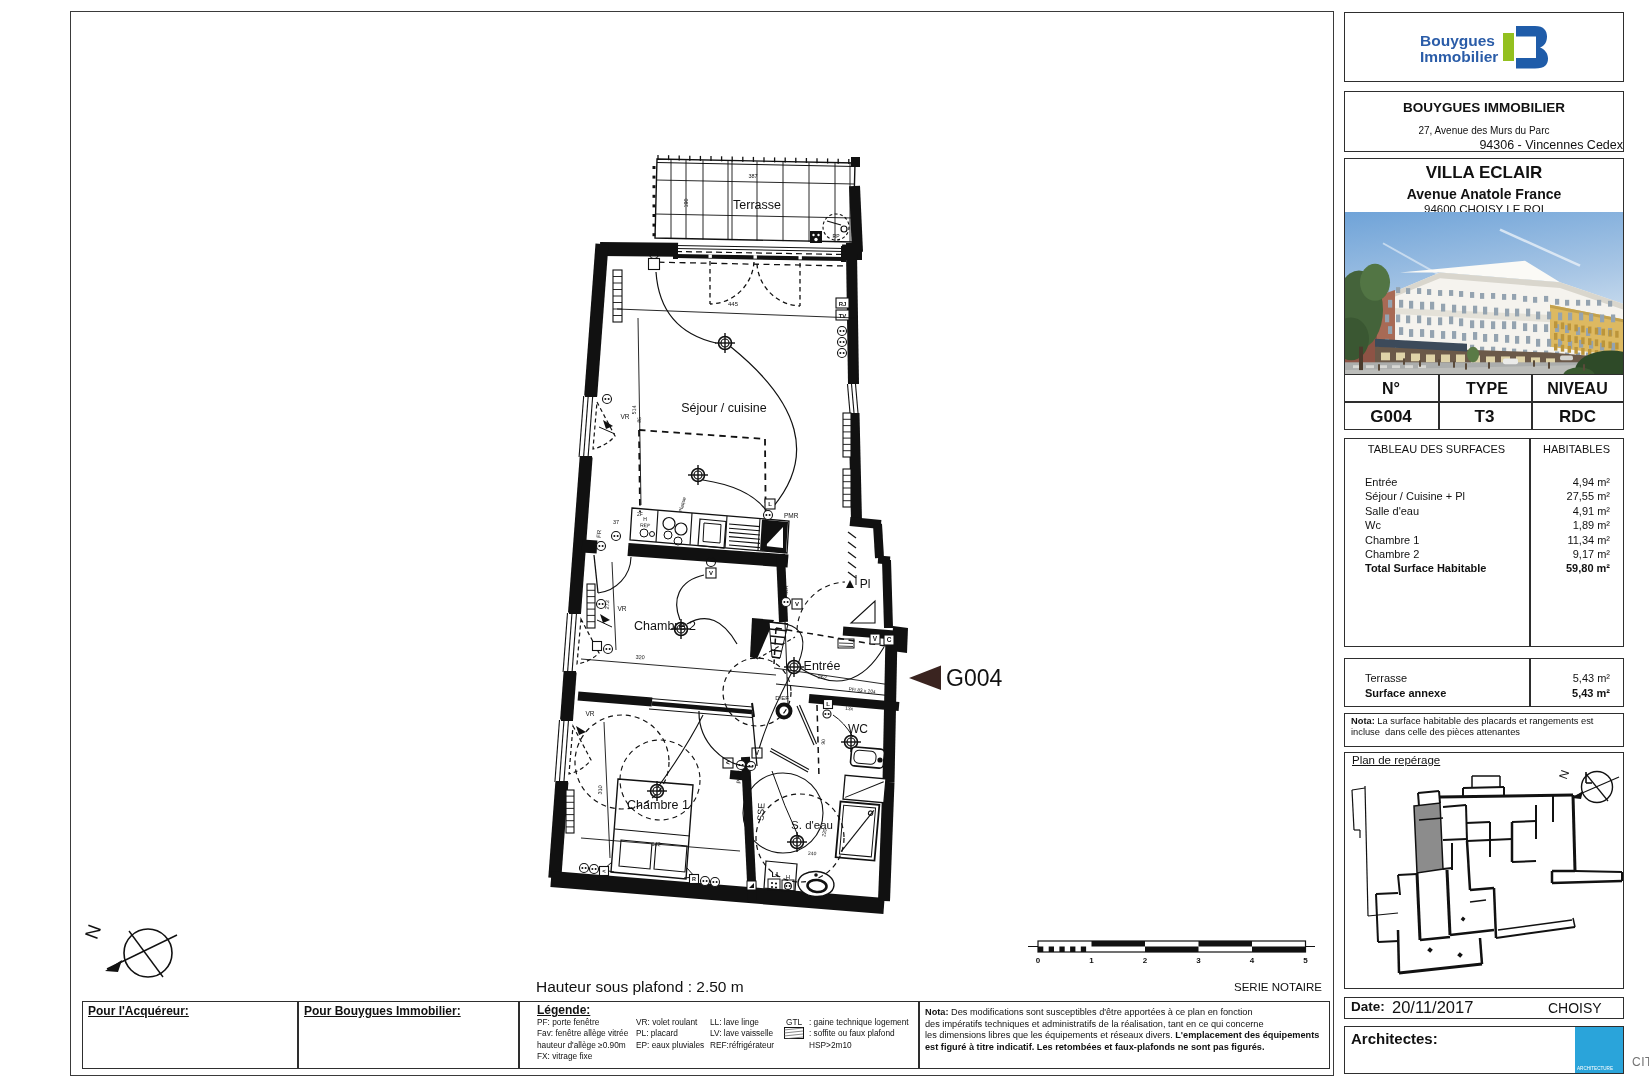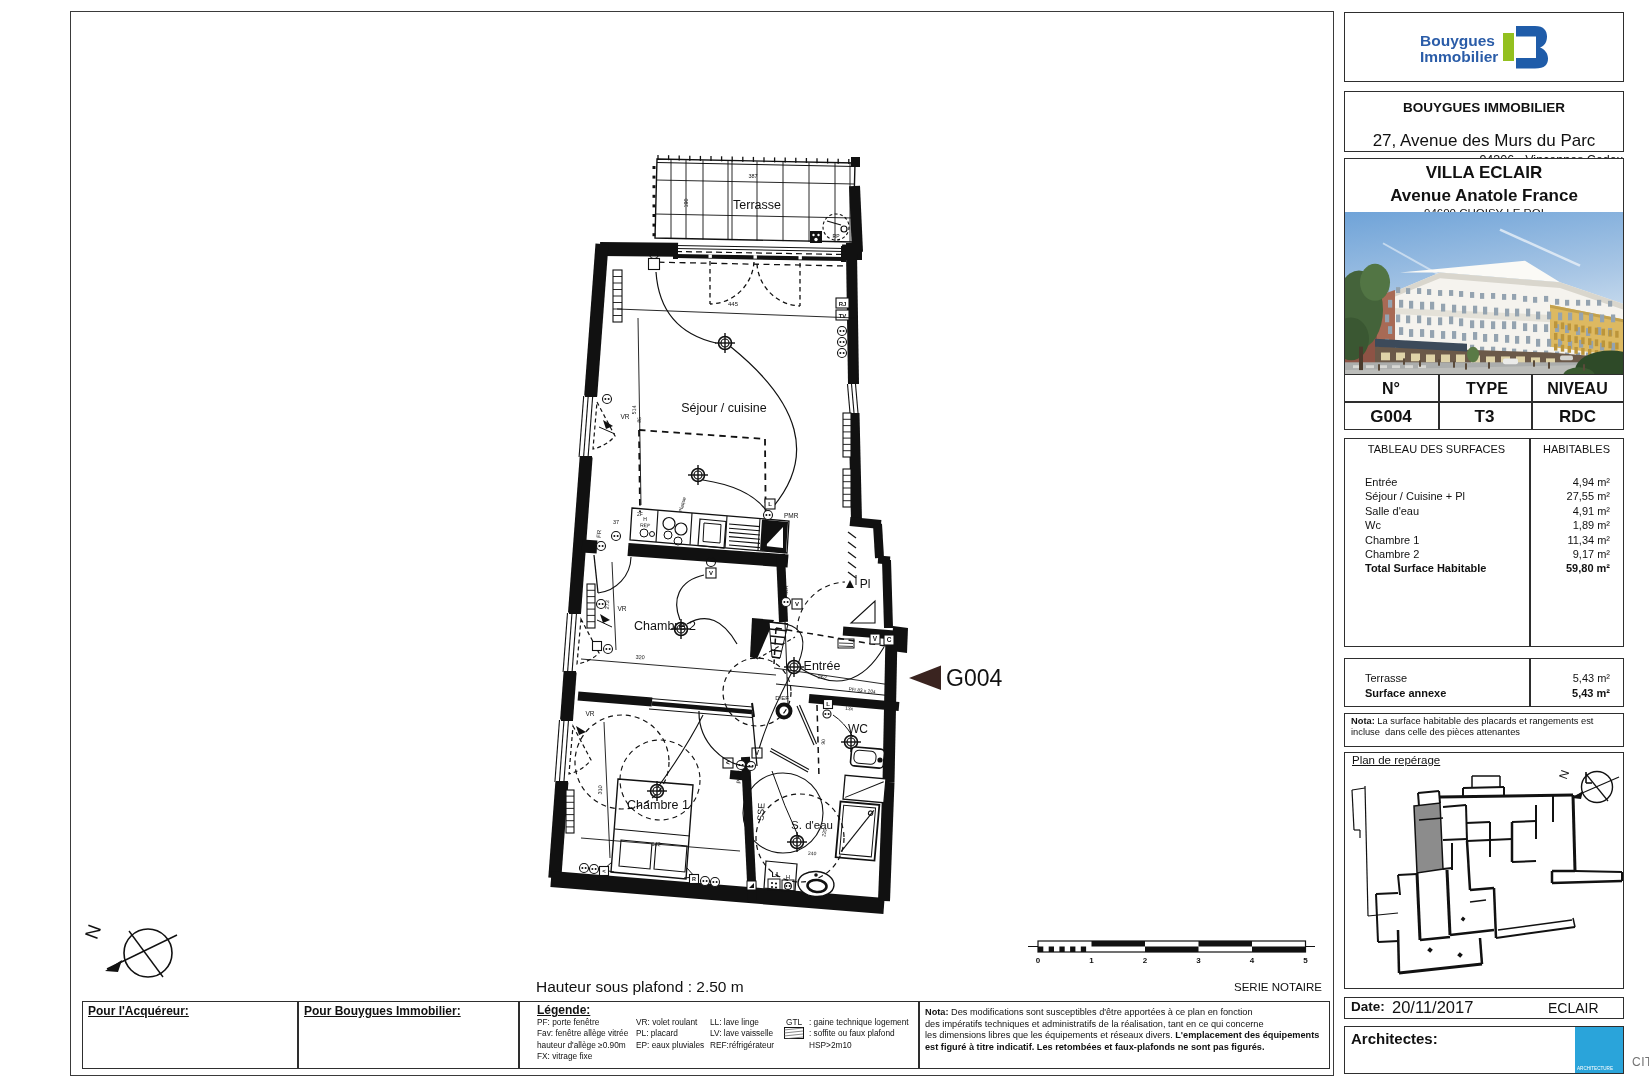--- a/index.html
+++ b/index.html
@@ -649,27 +649,27 @@
 <svg class="abs" style="left:1344px;top:12px" width="280" height="70" viewBox="0 0 280 70">
 <text x="76" y="34" font-size="15.5" font-weight="700" fill="#2a5ca8" font-family="Liberation Sans, sans-serif">Bouygues</text>
 <text x="76" y="50" font-size="15.5" font-weight="700" fill="#2a5ca8" font-family="Liberation Sans, sans-serif">Immobilier</text>
 <rect x="159" y="21" width="11" height="28" fill="#93c01f"></rect>
 <path d="M 172,14 L 191,14 C 200,14 203,19 203,24.5 C 203,29.5 201,33.5 196,35.5 C 201,37.5 204,41.5 204,46.5 C 204,52.5 201,56.5 191,56.5 L 172,56.5 Z" fill="#1f5ca9"></path>
 <rect x="172" y="24.5" width="20" height="21.5" fill="#fff"></rect>
 </svg>
 
 <div class="box ctr" style="left:1344px;top:91px;width:280px;height:61px;padding-top:8px;">
 <div style="font-size:13.5px;font-weight:700;">BOUYGUES IMMOBILIER</div>
-<div style="font-size:17px;margin-top:16px;">27, Avenue des Murs du Parc</div>
+<div style="font-size:10px;margin-top:10px;">27, Avenue des Murs du Parc</div>
 <div style="font-size:12.5px;margin-top:2px;text-align:right;">94306 - Vincennes Cedex</div>
 </div>
 
 <div class="box ctr" style="left:1344px;top:158px;width:280px;height:272px;">
 <div style="font-size:17px;font-weight:700;margin-top:4px;">VILLA ECLAIR</div>
-<div style="font-size:17px;font-weight:700;margin-top:3px;">Avenue Anatole France</div>
+<div style="font-size:14px;font-weight:700;margin-top:3px;">Avenue Anatole France</div>
 <div style="font-size:11.5px;font-weight:400;margin-top:1px;">94600 CHOISY LE ROI</div>
 </div>
 
 <svg class="abs" style="left:1345px;top:212px" width="278" height="162" viewBox="0 0 278 166" preserveAspectRatio="none">
 <defs>
       <linearGradient id="sky" x1="0" y1="0" x2="0.25" y2="1">
         <stop offset="0" stop-color="#6fa3d8"></stop>
         <stop offset="0.55" stop-color="#a8c6e5"></stop>
         <stop offset="1" stop-color="#dde9f3"></stop>
       </linearGradient>
@@ -995,20 +995,20 @@
 <polygon points="1572,798 1583,791 1581,799 Z" fill="#111"></polygon>
 <text x="1568" y="776" font-size="12" text-anchor="middle" font-weight="400" fill="#111" font-family="Liberation Sans, sans-serif" transform="rotate(-70 1568 776)">N</text>
 <line x1="1586.0" y1="772.0" x2="1586.0" y2="783.0" stroke="#111" stroke-width="1.6"></line>
 <line x1="1586.0" y1="783.0" x2="1592.0" y2="783.0" stroke="#111" stroke-width="1.6"></line>
 </g>
 </svg>
 
 <div class="box" style="left:1344px;top:997px;width:280px;height:22px;"></div>
 <div class="abs" style="left:1351px;top:999px;font-size:13.5px;font-weight:700;text-align:right;">Date:</div>
 <div class="abs" style="left:1392px;top:998px;font-size:16.5px;">20/11/2017</div>
-<div class="abs" style="left:1548px;top:1000px;font-size:14px;">ECLAIR</div>
+<div class="abs" style="left:1548px;top:1000px;font-size:14px;">CHOISY</div>
 
 <div class="box" style="left:1344px;top:1026px;width:280px;height:48px;"></div>
 <div class="abs" style="left:1351px;top:1030px;font-size:15px;font-weight:700;">Architectes:</div>
 
 <div class="abs" style="left:1575px;top:1027px;width:48px;height:46px;background:#2aa4da;"></div>
 <div class="abs" style="left:1632px;top:1055px;font-size:12px;color:#737373;font-weight:400;letter-spacing:0.5px;">CITE</div>
 <div class="abs" style="left:1577px;top:1066px;font-size:4.6px;color:#fff;">ARCHITECTURE</div>
 
 </body></html>

